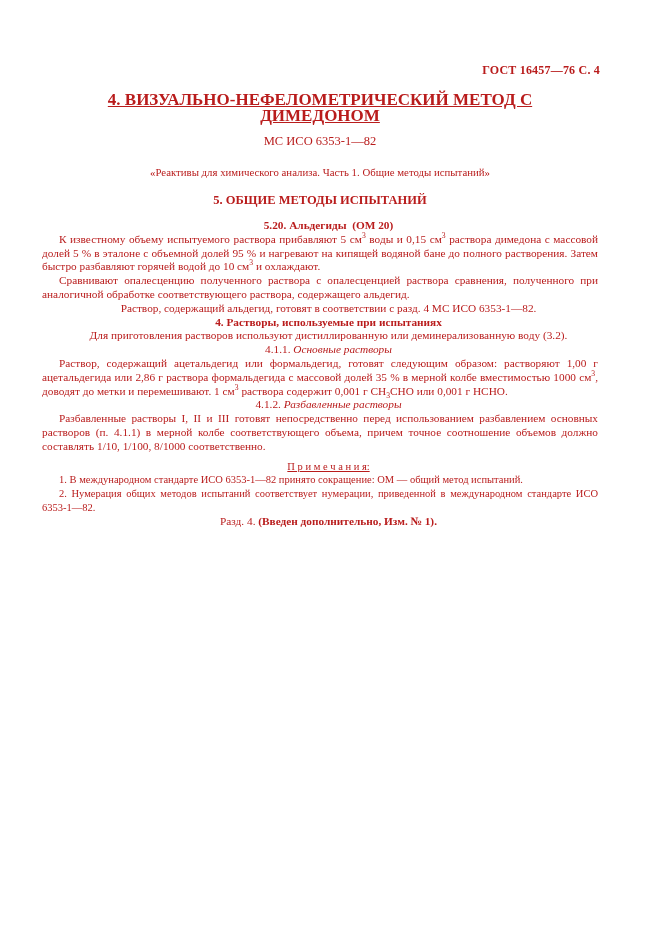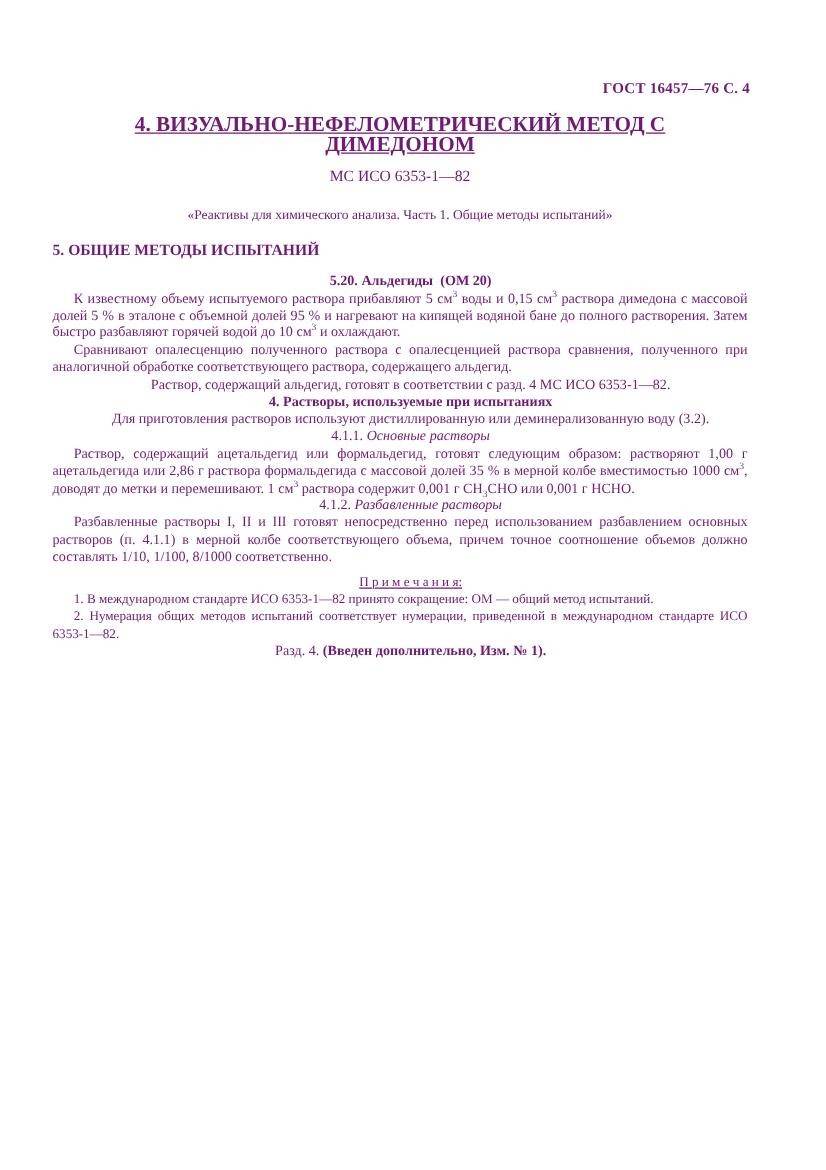--- a/index.html
+++ b/index.html
@@ -5,21 +5,21 @@
   html, body {
     margin: 0;
     padding: 0;
     background: #ffffff;
   }
   .page {
     position: relative;
     width: 661px;
     height: 692px;
     background: #ffffff;
-    color: #701a75;
+    color: #b91c1c;
     font-family: "Liberation Serif", "DejaVu Serif", serif;
     overflow: hidden;
   }
   .page-header {
     position: absolute;
     top: 63px;
     right: 61px;
     font-size: 12px;
     font-weight: bold;
     letter-spacing: 0.2px;
@@ -45,21 +45,21 @@
     line-height: 15px;
     margin: 10px 0 0 0;
   }
   .h-subtitle {
     text-align: center;
     font-size: 10.8px;
     line-height: 13px;
     margin: 17px 0 0 0;
   }
   .h-section {
-    text-align: left;
+    text-align: center;
     font-weight: bold;
     font-size: 12.5px;
     line-height: 15px;
     margin: 14px 0 11px 0;
   }
   .body-text {
     font-size: 11.3px;
     line-height: 13.8px;
   }
   .para {

